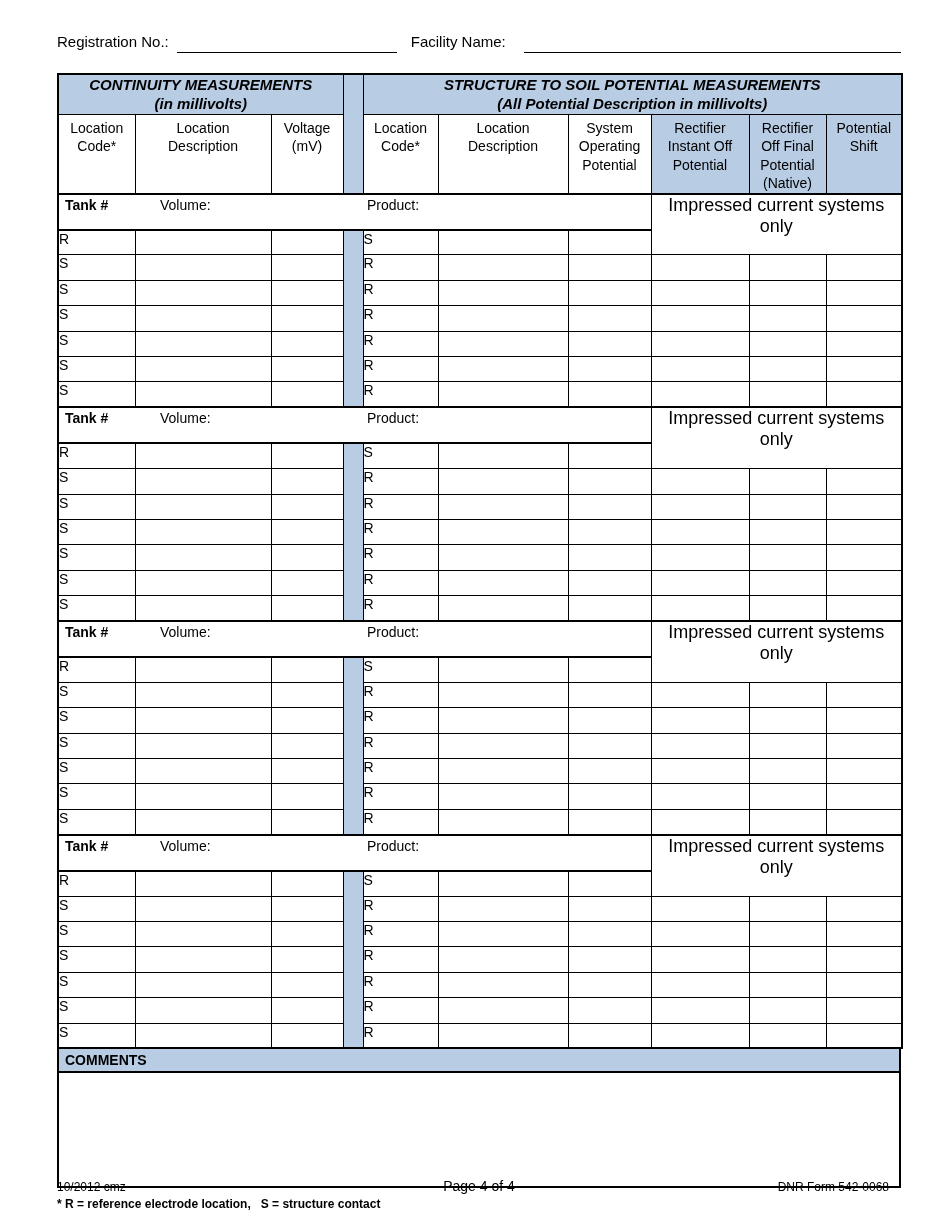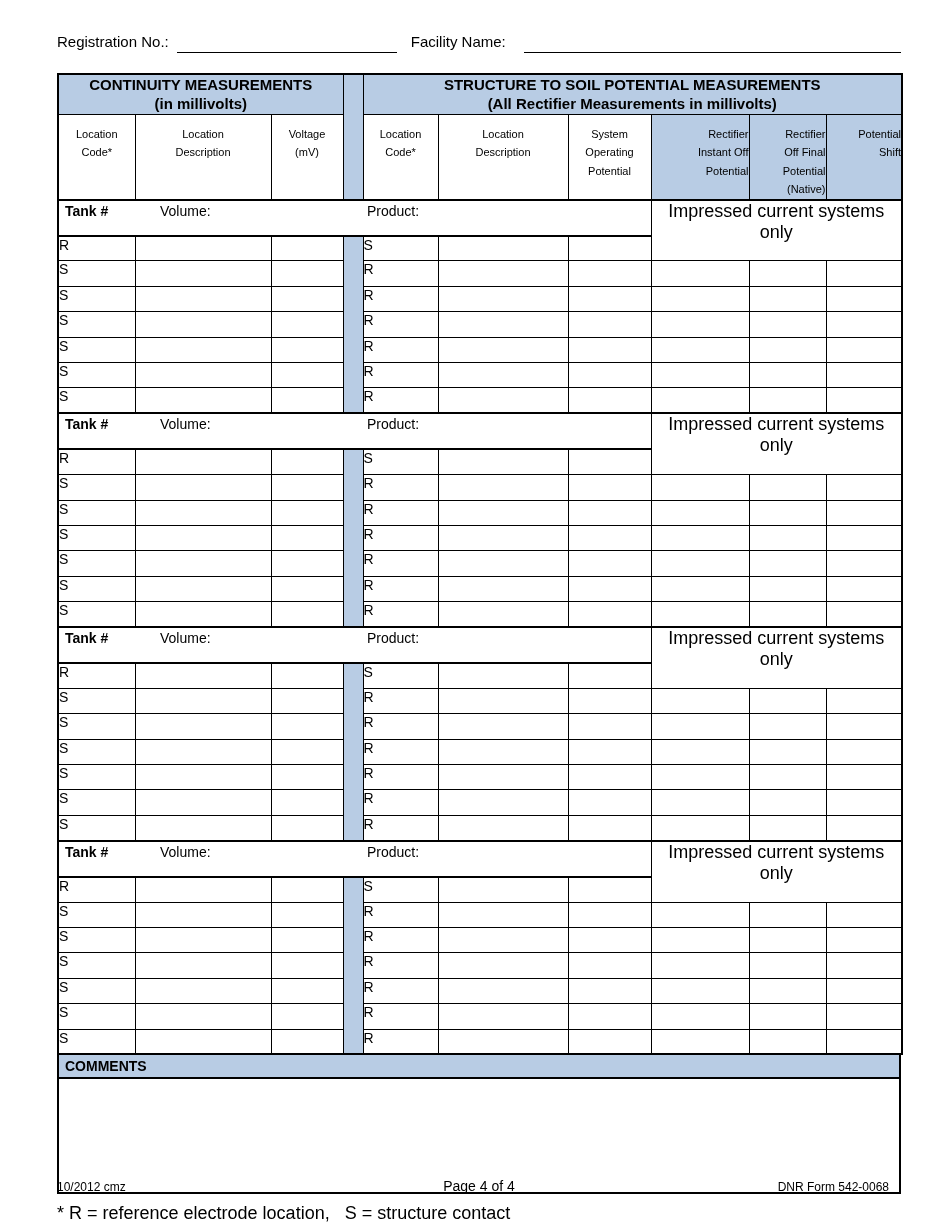--- a/index.html
+++ b/index.html
@@ -23,31 +23,31 @@
 
   
   .main{position:absolute;left:57px;top:73px;width:844px;}
   table.form-table{
     width:844px;border-collapse:collapse;table-layout:fixed;
     border:2px solid #000;
   }
   table.form-table td{
     border:1px solid #000;padding:0;overflow:hidden;vertical-align:top;
   }
-  tr.title-row{height:40px;}
+  tr.title-row{height:40px;font-style:italic;}
   .title-cell{
     background:var(--blue,#b8cce4);text-align:center;vertical-align:middle;
     font-weight:bold;font-size:15px;line-height:19px;
   }
   tr.colhead-row{height:73px;}
   tr.colhead-row td{
-    font-size:11px;line-height:18.5px;text-align:center;
-    padding-top:10px;white-space:pre-line;background:#fff;
-  }
-  tr.colhead-row td.blue{background:var(--blue,#b8cce4);text-align:right;}
+    font-size:14px;line-height:18.5px;text-align:center;
+    padding-top:4px;white-space:pre-line;background:#fff;
+  }
+  tr.colhead-row td.blue{background:var(--blue,#b8cce4);}
   td.gap{
     background:var(--blue,#b8cce4);
     border-left:2px solid #000;border-right:2px solid #000;
   }
   tr.tank-row{height:36px;margin-top:8px;}
   td.tank-head{
     border-top:2px solid #000 !important;border-bottom:2px solid #000 !important;
     position:relative;font-size:14px;line-height:20px;background:#fff;
   }
   .tank-lbl{position:absolute;left:6px;top:0;font-weight:bold;}
@@ -67,21 +67,21 @@
   .comments-header{
     background:var(--blue,#b8cce4);
     border:2px solid #000;border-top:none;
     font-weight:bold;font-size:14px;line-height:18px;
     padding:2px 6px;height:18px;
   }
   .comments-box{
     border:2px solid #000;border-top:none;height:113px;background:#fff;
   }
   .footnote{
-    margin-top:9px;font-weight:normal;font-size:18px;white-space:pre;
+    margin-top:9px;font-weight:bold;font-size:12px;white-space:pre;
   }
   
   .footer{
     position:absolute;left:57px;top:1178px;width:844px;height:16px;
     font-size:12px;
   }
   .footer .f-left{position:absolute;left:0;top:2px;}
   .footer .f-center{
     position:absolute;left:50%;transform:translateX(-50%);top:0;font-size:14px;
   }
@@ -113,21 +113,21 @@
     </colgroup>
     <thead>
       <tr class="title-row">
         <td colspan="3" class="title-cell">
           <div>CONTINUITY MEASUREMENTS</div>
           <div>(in millivolts)</div>
         </td>
         <td class="gap" rowspan="2"></td>
         <td colspan="6" class="title-cell">
           <div>STRUCTURE TO SOIL POTENTIAL MEASUREMENTS</div>
-          <div>(All Rectifier Measurements in millivolts)</div>
+          <div>(All Potential Description in millivolts)</div>
         </td>
       </tr>
       <tr class="colhead-row">
         <td>Location
 Code*</td>
         <td>Location
 Description</td>
         <td>Voltage
 (mV)</td>
         <td>Location

